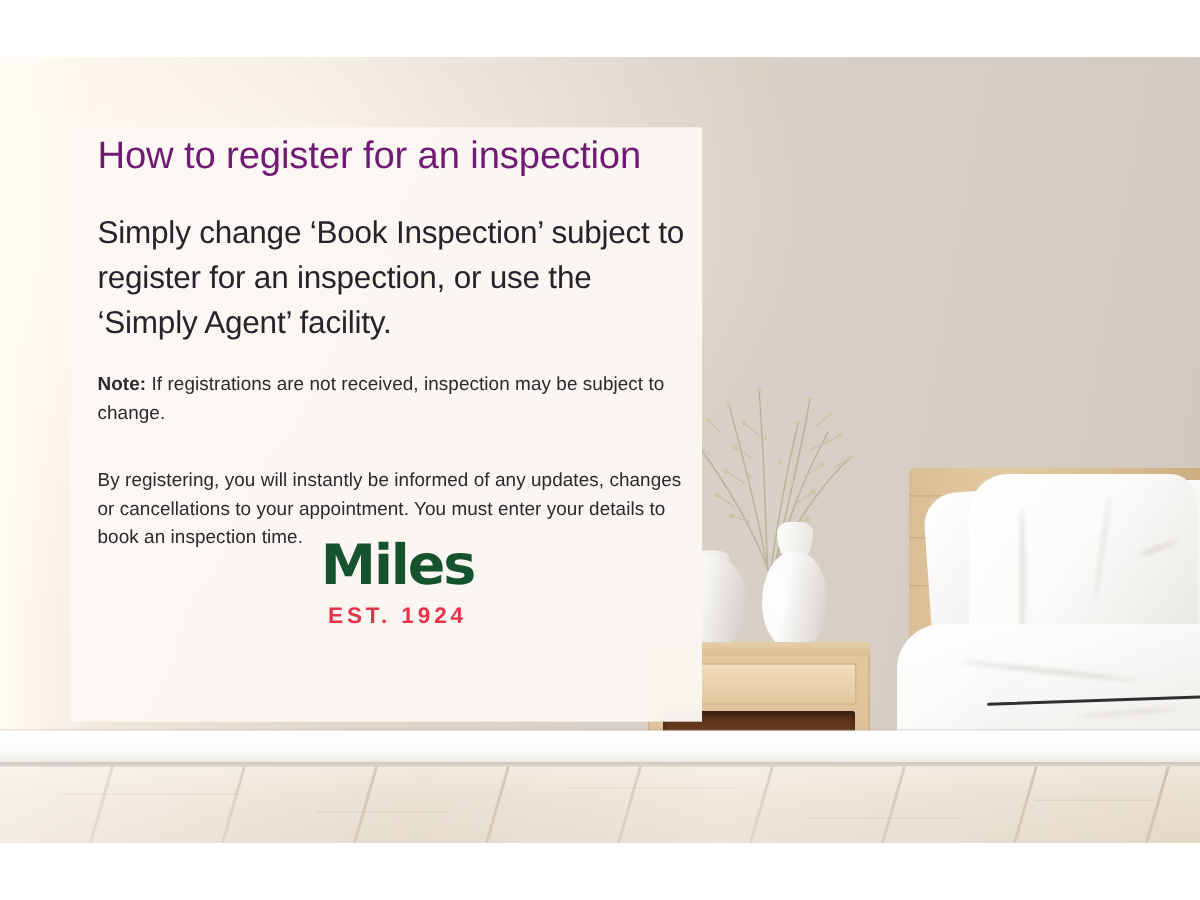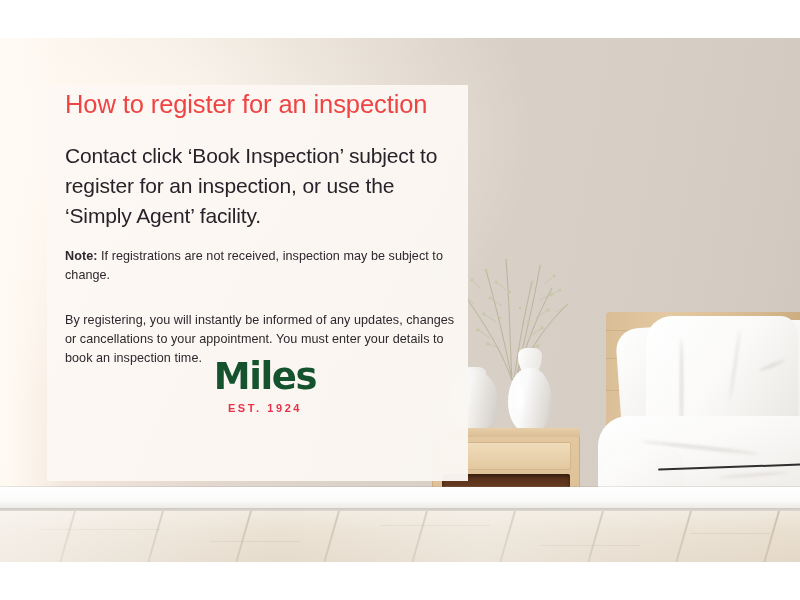--- a/index.html
+++ b/index.html
@@ -214,21 +214,21 @@
   .body.note{margin-top:16px;}
   .body b{font-weight:700;}
 
   
   .logo{position:absolute;left:0;top:268px;width:400px;text-align:center;}
   .logo-word{
     font-size:37px;font-weight:700;letter-spacing:-1.4px;line-height:1;
     font-family:"DejaVu Sans","Liberation Sans",sans-serif;
   }
   .logo-est{
-    margin-top:7px;font-size:11px;font-weight:700;letter-spacing:2.6px;
+    margin-top:7px;font-size:15px;font-weight:700;letter-spacing:2.6px;
   }
 </style>
 </head>
 <body>
 
 <div class="frame">
 
   <div class="photo">
 
     <div class="wall"></div>
@@ -357,23 +357,23 @@
     </div>
 
     <div class="overlay">
       <div class="overlay-solid"></div>
     </div>
 
   </div>
 
   <div class="content">
 
-    <h1 class="headline" style="color: #ef4444;">How to register for an inspection</h1>
-
-    <p class="sub"><span>Contact click </span><b>‘Book Inspection’</b><span> subject to register for an inspection, or use the </span><b>‘Simply Agent’</b><span> facility.</span></p>
+    <h1 class="headline" style="color: #701a75;">How to register for an inspection</h1>
+
+    <p class="sub"><span>Simply change </span><b>‘Book Inspection’</b><span> subject to register for an inspection, or use the </span><b>‘Simply Agent’</b><span> facility.</span></p>
 
     <p class="body note"><b>Note:</b><span> If registrations are not received, inspection may be subject to change.</span></p>
 
     <p class="body">By registering, you will instantly be informed of any updates, changes or cancellations to your appointment. You must enter your details to book an inspection time.</p>
 
     <div class="logo">
       <div class="logo-word" style="color: #14532d;">Miles</div>
       <div class="logo-est" style="color: rgb(232, 50, 74);">EST. 1924</div>
     </div>
 

